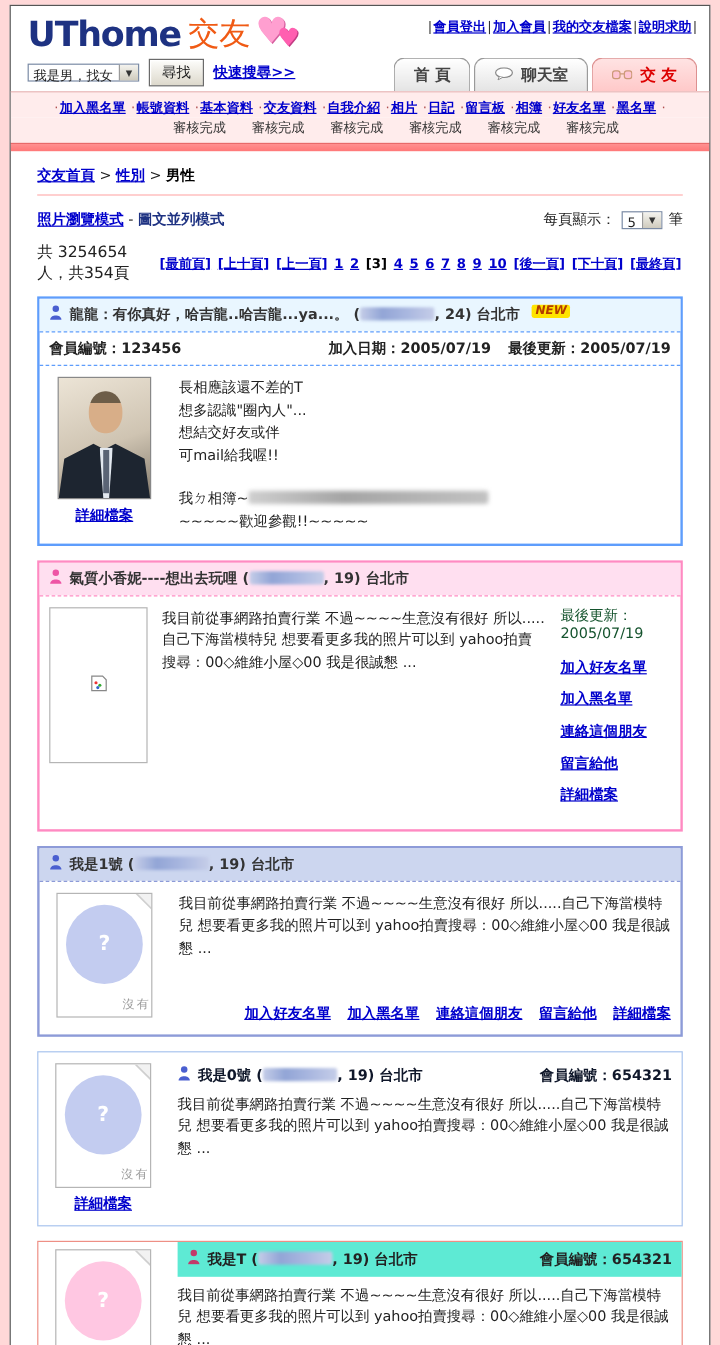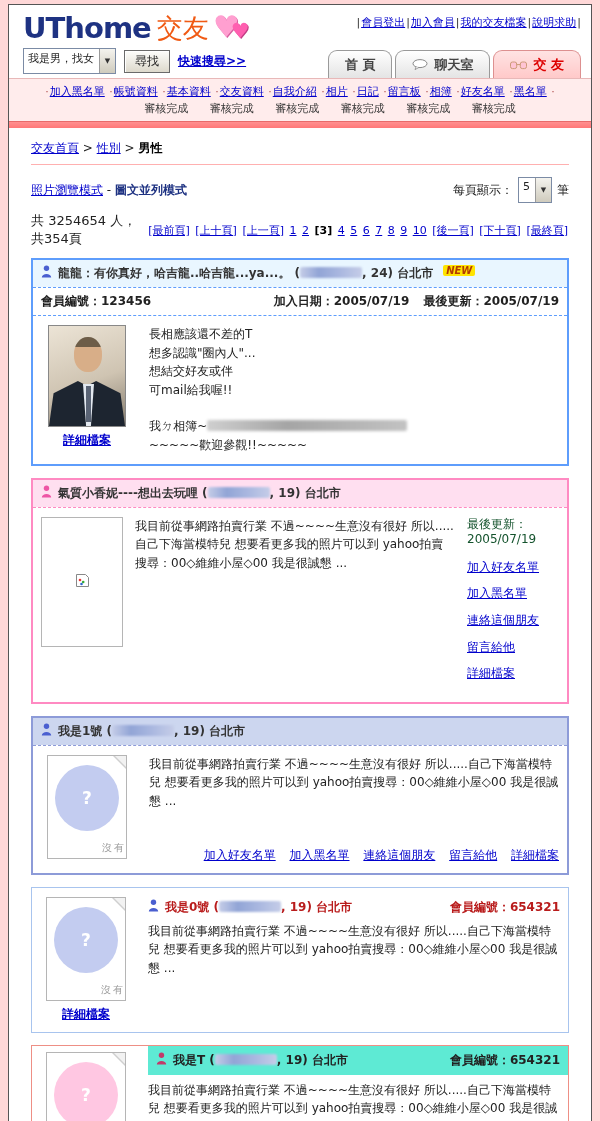--- a/index.html
+++ b/index.html
@@ -1,37 +1,37 @@
 <!DOCTYPE html>
 <html><head>
 <meta charset="utf-8">
 <style>
   * { box-sizing: border-box; margin:0; padding:0; }
   body {
     width:600px; background:#ffd8d8;
     font-family:"DejaVu Sans","Liberation Sans",sans-serif;
     font-size:12px; color:#222;
   }
-  a { color:#0000cc; text-decoration:underline; cursor:pointer; }
+  a { color:#0000cc; text-decoration:underline; cursor:pointer;font-weight:bold; }
   .frame { margin:4px 8px 0; background:#fff; border:1px solid #555; }
 
   
   .logo-row { display:flex; justify-content:space-between; padding:6px 10px 0 14px; }
   .logo { display:flex; align-items:flex-start; gap:4px; }
   .logo-ut { font-size:29px; font-weight:900; color:#1e3282; letter-spacing:-1px; }
   .logo-cn { font-size:26px; font-weight:400; color:#f05a14; margin-left:2px; }
   .hearts { position:relative; width:44px; height:34px; }
   .heart1 { position:absolute; left:0; top:-2px; font-size:30px; color:#ff9fd0; text-shadow:1px 1px 0 #d65f9f; }
   .heart2 { position:absolute; left:18px; top:8px; font-size:21px; color:#ff5fb0; text-shadow:1px 1px 0 #c23d84; }
   .top-links { font-size:11px; padding-top:4px; white-space:nowrap; color:#333; }
   .top-links a { margin:0 1px; }
 
   .mid-row { display:flex; justify-content:space-between; align-items:flex-end; padding:2px 10px 0 14px; }
   .searchbar { display:flex; align-items:center; gap:8px; padding-bottom:4px; }
-  .sel { display:inline-flex; align-items:stretch; border:1px solid #7b8ba5; background:#fff; height:26px; }
+  .sel { display:inline-flex; align-items:stretch; border:1px solid #7b8ba5; background:#fff; height:15px; }
   .sel .val { padding:2px 5px 0 4px; font-size:11px; white-space:nowrap; }
   .sel .btn { width:16px; background:linear-gradient(#f4f3ee,#cfcbbd); border-left:1px solid #9a9a9a;
               display:flex; align-items:center; justify-content:center; font-size:7px; color:#333; }
   .btn97 { border:1px solid #6a6a6a; background:linear-gradient(#fdfdfb,#ddd9cc); padding:2px 10px;
            font-size:12px; box-shadow:inset 1px 1px 0 #fff; cursor:pointer; }
   .quick { font-weight:bold; }
 
   .tabs { display:flex; gap:3px; }
   .tab { display:flex; align-items:center; gap:6px; border:1px solid #9a9a9a; border-bottom:none;
          border-radius:9px 9px 0 0; padding:5px 16px 4px; background:linear-gradient(#ffffff,#e4e4e4);
@@ -71,21 +71,21 @@
   .c2 { border:2px solid #ff8ac2; }
   .c2 .chead { background:#ffdff0; }
   .c2 .cbody { border-top:1px dashed #ff8ac2; }
   .c3 { border:2px solid #8d9bd8; }
   .c3 .chead { background:#ccd6ef; }
   .c3 .cbody { border-top:1px dashed #8d9bd8; }
   .c4 { border:1px solid #a8c4ee; }
   .c5 { border:1px solid #ee8f85; }
   .c5head { display:flex; align-items:center; gap:6px; background:#5eead4; padding:6px 8px; font-weight:bold; color:#222; margin-bottom:6px; justify-content:flex-start; }
   .c5head .mno, .c4head .mno { margin-left:auto; font-weight:bold; }
-  .c4head { display:flex; align-items:center; gap:6px; padding:2px 0 6px; font-weight:bold; color:#b91c1c; }
+  .c4head { display:flex; align-items:center; gap:6px; padding:2px 0 6px; font-weight:bold; color:#0f172a; }
 
   .badge-new { background:#ffe400; color:#b33c00; font-weight:bold; font-style:italic; font-size:10px; padding:0 3px; border-radius:2px; margin-left:4px; }
   .blurname { display:inline-block; width:62px; height:11px; border-radius:2px; vertical-align:-1px;
               background:linear-gradient(90deg,#c5cde8,#92a5d6 30%,#aab8e0 65%,#c5cde8); filter:blur(1.3px); }
   .blururl { display:inline-block; width:200px; height:11px; border-radius:2px; vertical-align:-1px;
              background:linear-gradient(90deg,#cfcfcf,#a5a5a5 40%,#c2c2c2); filter:blur(1.6px); }
 
   .photocol { width:92px; text-align:center; flex:none; }
   .photocol a { display:inline-block; margin-top:5px; font-weight:bold; }
 

